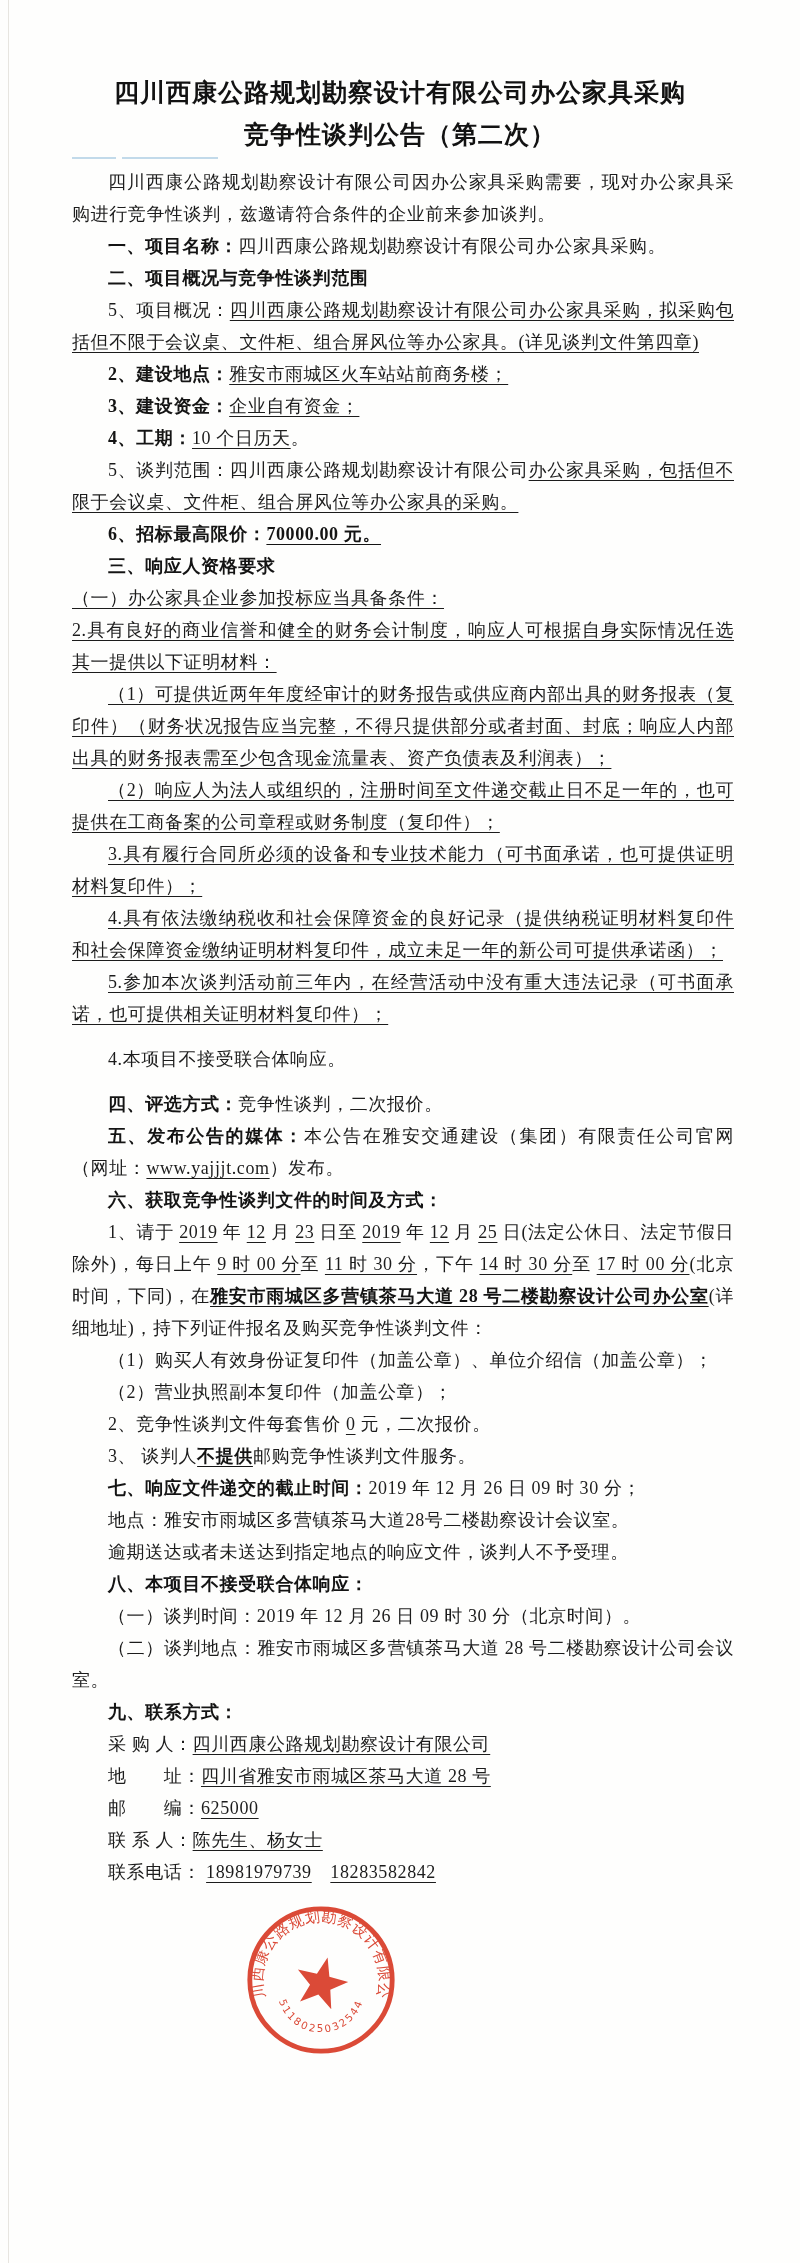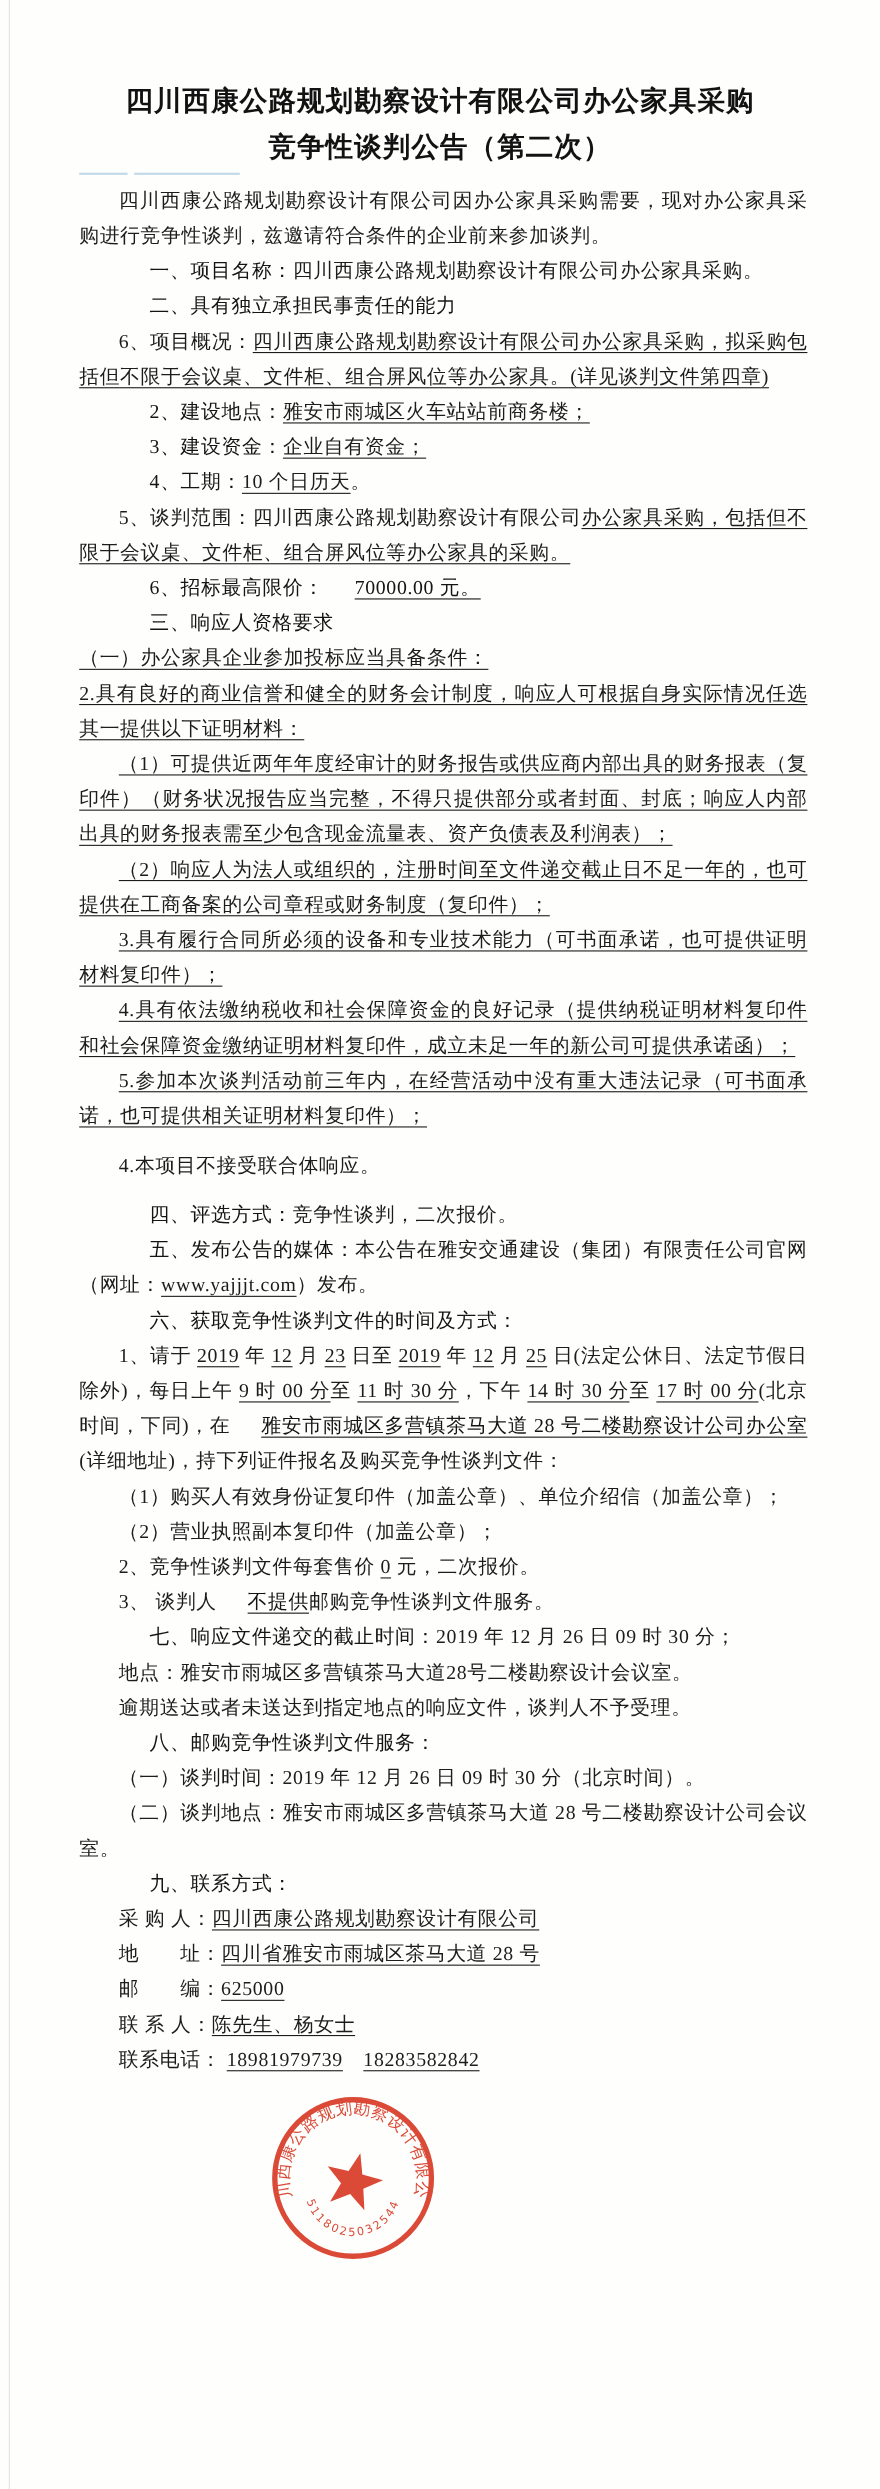--- a/index.html
+++ b/index.html
@@ -25,21 +25,21 @@
   }
   .title .tl{display:block;}
   
   .docbody{
     margin-top:10px;
     padding-left:72px;padding-right:66px;
     font-size:18px;line-height:32px;letter-spacing:.6px;
   }
   .para{margin:0;text-align:justify;}
   .para.ind{text-indent:36px;}
-  .b{font-weight:normal;color:#141414;margin-left:28px;}
+  .b{font-weight:bold;color:#141414;}
   .u{
     text-decoration:underline;
     text-decoration-thickness:1px;
     text-underline-offset:4px;
     text-decoration-skip-ink:none;
   }
   
   .seal{
     position:absolute;left:243px;top:1902px;width:156px;height:156px;
     mix-blend-mode:multiply;opacity:.92;
@@ -57,22 +57,22 @@
   <div class="blue-strip s2"></div>
 
   <h1 class="title">
     <span class="tl">四川西康公路规划勘察设计有限公司办公家具采购</span>
     <span class="tl">竞争性谈判公告（第二次）</span>
   </h1>
 
   <div class="docbody">
       <p class="para ind"><span>四川西康公路规划勘察设计有限公司因办公家具采购需要，现对办公家具采购进行竞争性谈判，兹邀请符合条件的企业前来参加谈判。</span></p>
       <p class="para ind"><span class="b">一、项目名称：</span><span>四川西康公路规划勘察设计有限公司办公家具采购。</span></p>
-      <p class="para ind"><span class="b">二、具有独立承担民事责任的能力</span></p>
-      <p class="para ind"><span>6、项目概况：</span><span class="u">四川西康公路规划勘察设计有限公司办公家具采购，拟采购包括但不限于会议桌、文件柜、组合屏风位等办公家具。(详见谈判文件第四章)</span></p>
+      <p class="para ind"><span class="b">二、项目概况与竞争性谈判范围</span></p>
+      <p class="para ind"><span>5、项目概况：</span><span class="u">四川西康公路规划勘察设计有限公司办公家具采购，拟采购包括但不限于会议桌、文件柜、组合屏风位等办公家具。(详见谈判文件第四章)</span></p>
       <p class="para ind"><span class="b">2、建设地点：</span><span class="u">雅安市雨城区火车站站前商务楼；</span></p>
       <p class="para ind"><span class="b">3、建设资金：</span><span class="u">企业自有资金；</span></p>
       <p class="para ind"><span class="b">4、工期：</span><span class="u">10 个日历天</span><span>。</span></p>
       <p class="para ind"><span>5、谈判范围：四川西康公路规划勘察设计有限公司</span><span class="u">办公家具采购，包括但不限于会议桌、文件柜、组合屏风位等办公家具的采购。</span></p>
       <p class="para ind"><span class="b">6、招标最高限价：</span><span class="b u">70000.00 元。</span></p>
       <p class="para ind"><span class="b">三、响应人资格要求</span></p>
       <p class="para"><span class="u">（一）办公家具企业参加投标应当具备条件：</span></p>
       <p class="para"><span class="u">2.具有良好的商业信誉和健全的财务会计制度，响应人可根据自身实际情况任选其一提供以下证明材料：</span></p>
       <p class="para ind"><span class="u">（1）可提供近两年年度经审计的财务报告或供应商内部出具的财务报表（复印件）（财务状况报告应当完整，不得只提供部分或者封面、封底；响应人内部出具的财务报表需至少包含现金流量表、资产负债表及利润表）；</span></p>
       <p class="para ind"><span class="u">（2）响应人为法人或组织的，注册时间至文件递交截止日不足一年的，也可提供在工商备案的公司章程或财务制度（复印件）；</span></p>
@@ -84,21 +84,21 @@
       <p class="para ind"><span class="b">五、发布公告的媒体：</span><span>本公告在雅安交通建设（集团）有限责任公司官网（网址：</span><span class="u">www.yajjjt.com</span><span>）发布。</span></p>
       <p class="para ind"><span class="b">六、获取竞争性谈判文件的时间及方式：</span></p>
       <p class="para ind"><span>1、请于 </span><span class="u">2019</span><span> 年 </span><span class="u">12</span><span> 月 </span><span class="u">23</span><span> 日至 </span><span class="u">2019</span><span> 年 </span><span class="u">12</span><span> 月 </span><span class="u">25</span><span> 日(法定公休日、法定节假日除外)，每日上午 </span><span class="u">9 时 00 分</span><span>至 </span><span class="u">11 时 30 分</span><span>，下午 </span><span class="u">14 时 30 分</span><span>至 </span><span class="u">17 时 00 分</span><span>(北京时间，下同)，在</span><span class="b u">雅安市雨城区多营镇茶马大道 28 号二楼勘察设计公司办公室</span><span>(详细地址)，持下列证件报名及购买竞争性谈判文件：</span></p>
       <p class="para ind"><span>（1）购买人有效身份证复印件（加盖公章）、单位介绍信（加盖公章）；</span></p>
       <p class="para ind"><span>（2）营业执照副本复印件（加盖公章）；</span></p>
       <p class="para ind"><span>2、竞争性谈判文件每套售价 </span><span class="u">0</span><span> 元，二次报价。</span></p>
       <p class="para ind"><span>3、 谈判人</span><span class="b u">不提供</span><span>邮购竞争性谈判文件服务。</span></p>
       <p class="para ind"><span class="b">七、响应文件递交的截止时间：</span><span>2019 年 12 月 26 日 09 时 30 分；</span></p>
       <p class="para ind"><span>地点：雅安市雨城区多营镇茶马大道28号二楼勘察设计会议室。</span></p>
       <p class="para ind"><span>逾期送达或者未送达到指定地点的响应文件，谈判人不予受理。</span></p>
-      <p class="para ind"><span class="b">八、邮购竞争性谈判文件服务：</span></p>
+      <p class="para ind"><span class="b">八、本项目不接受联合体响应：</span></p>
       <p class="para ind"><span>（一）谈判时间：2019 年 12 月 26 日 09 时 30 分（北京时间）。</span></p>
       <p class="para ind"><span>（二）谈判地点：雅安市雨城区多营镇茶马大道 28 号二楼勘察设计公司会议室。</span></p>
       <p class="para ind"><span class="b">九、联系方式：</span></p>
       <p class="para ind"><span>采 购 人：</span><span class="u">四川西康公路规划勘察设计有限公司</span></p>
       <p class="para ind"><span>地　　址：</span><span class="u">四川省雅安市雨城区茶马大道 28 号</span></p>
       <p class="para ind"><span>邮　　编：</span><span class="u">625000</span></p>
       <p class="para ind"><span>联 系 人：</span><span class="u">陈先生、杨女士</span></p>
       <p class="para ind"><span>联系电话： </span><span class="u">18981979739</span><span>　</span><span class="u">18283582842</span></p>
     </div>
 

